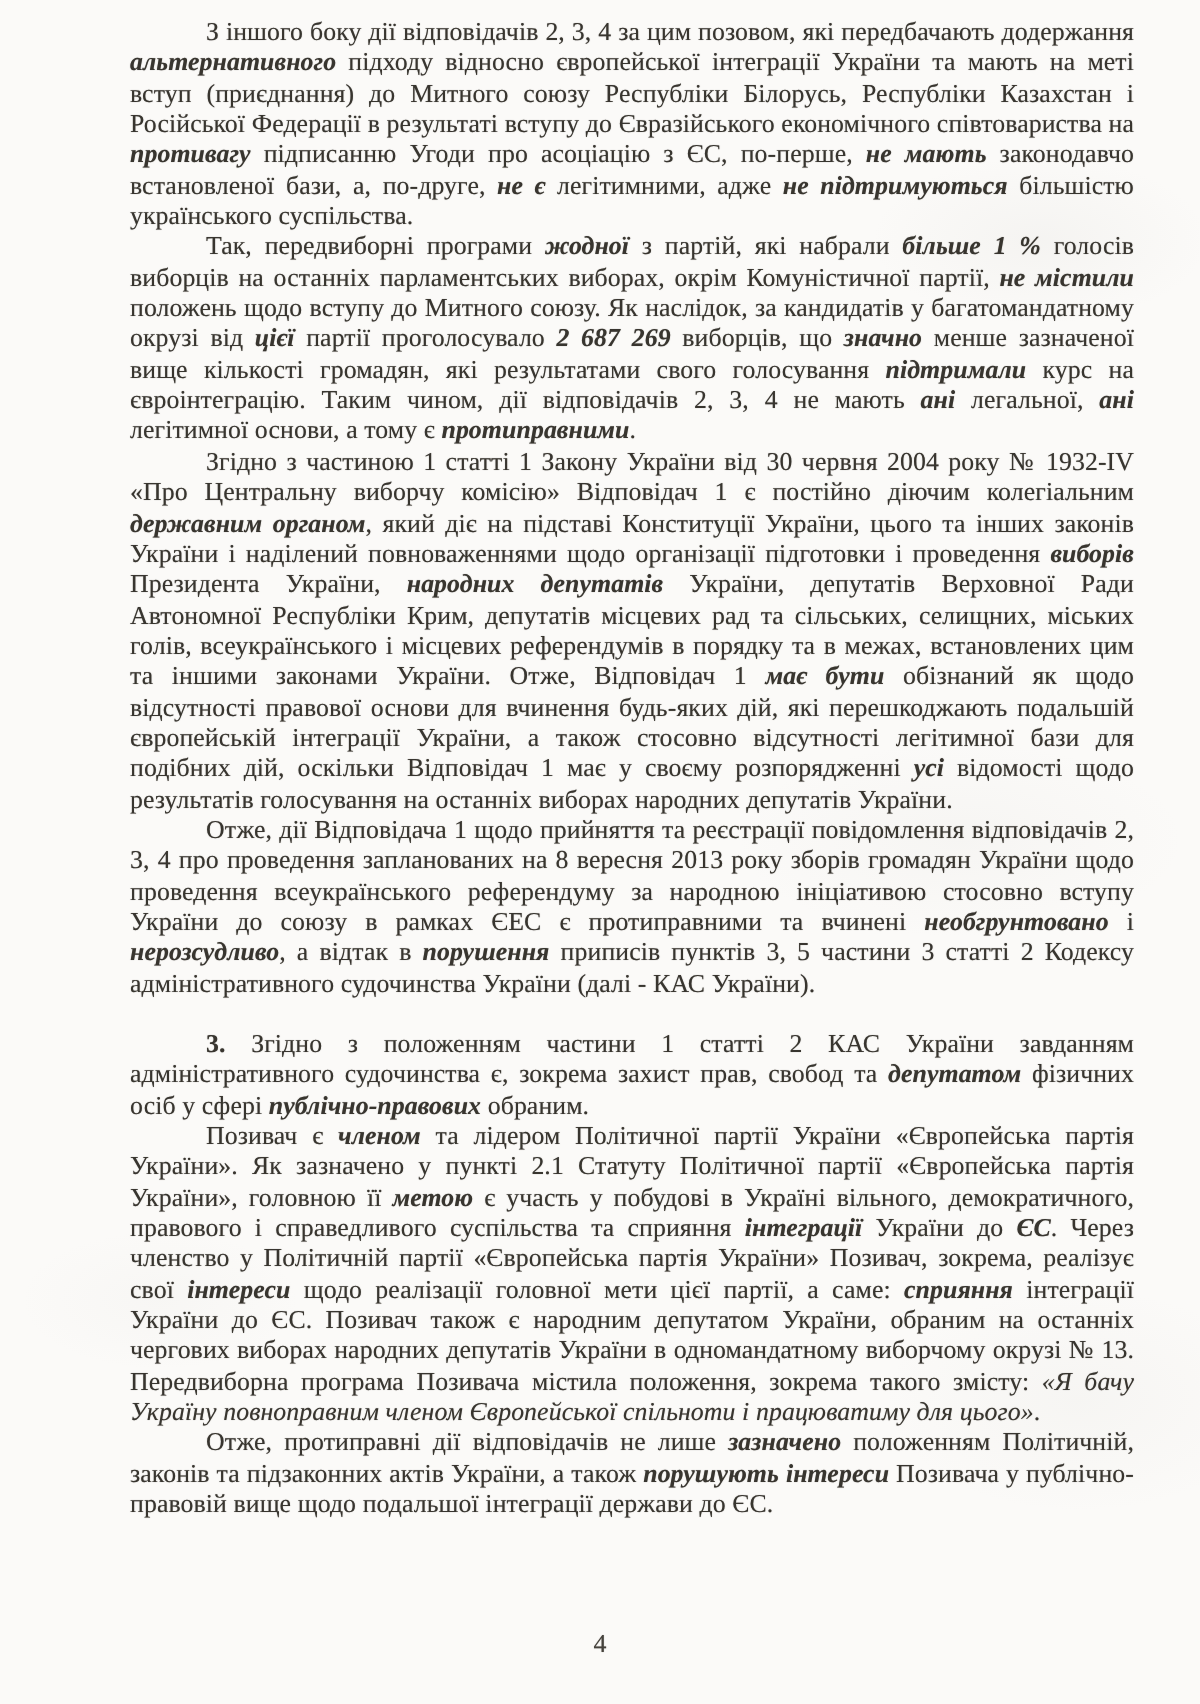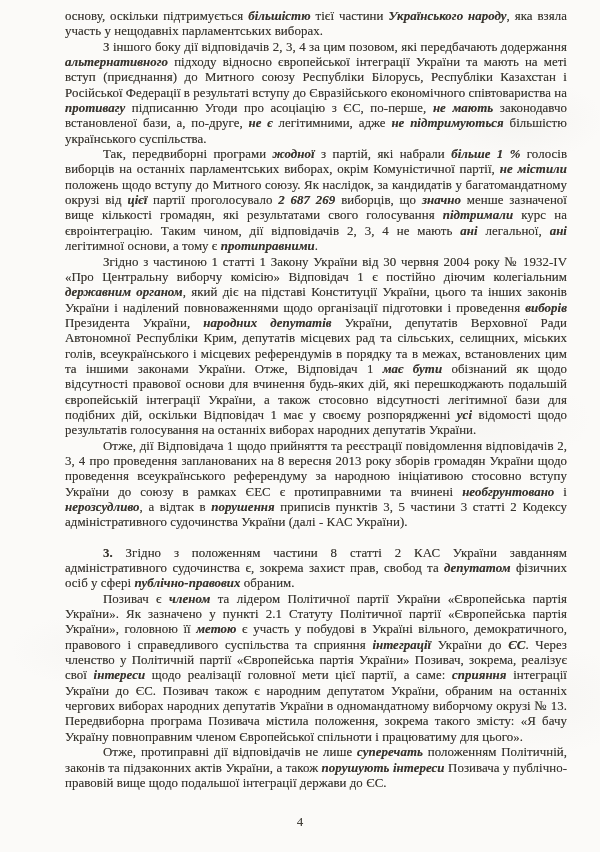--- a/index.html
+++ b/index.html
@@ -34,42 +34,41 @@
     text-shadow: 0 0 0.5px rgba(70,66,60,0.55);
   }
   .doc p {
     margin: 0;
     text-indent: 38px;
   }
   .doc p.no-indent { text-indent: 0; }
   .doc p.space-before { margin-top: 15px; }
   .seg-n { }
   .seg-b  { font-weight: 700; }
-  .seg-i  { }
+  .seg-i  { font-style: italic; }
   .seg-bi { font-weight: 700; font-style: italic; }
   .page-number {
     position: absolute;
     left: 0;
     top: 814px;
     width: 600px;
     text-align: center;
     font-size: 13px;
     line-height: 15px;
     color: #45423c;
     text-shadow: 0 0 0.5px rgba(70,66,60,0.5);
   }
 </style>
 </head>
 <body>
 
 <div class="page">
   <div class="doc" id="doc-body">
-      <p class="no-indent"><span class="seg-n">основу, оскільки підтримується </span><span class="seg-bi">більшістю</span><span class="seg-n"> тієї частини </span><span class="seg-bi">Українського народу</span><span class="seg-n">, яка взяла участь у нещодавніх парламентських виборах.</span></p>
       <p><span class="seg-n">З іншого боку дії відповідачів 2, 3, 4 за цим позовом, які передбачають додержання </span><span class="seg-bi">альтернативного</span><span class="seg-n"> підходу відносно європейської інтеграції України та мають на меті вступ (приєднання) до Митного союзу Республіки Білорусь, Республіки Казахстан і Російської Федерації в результаті вступу до Євразійського економічного співтовариства на </span><span class="seg-bi">противагу</span><span class="seg-n"> підписанню Угоди про асоціацію з ЄС, по-перше, </span><span class="seg-bi">не мають</span><span class="seg-n"> законодавчо встановленої бази, а, по-друге, </span><span class="seg-bi">не є</span><span class="seg-n"> легітимними, адже </span><span class="seg-bi">не підтримуються</span><span class="seg-n"> більшістю українського суспільства.</span></p>
       <p><span class="seg-n">Так, передвиборні програми </span><span class="seg-bi">жодної</span><span class="seg-n"> з партій, які набрали </span><span class="seg-bi">більше 1 %</span><span class="seg-n"> голосів виборців на останніх парламентських виборах, окрім Комуністичної партії, </span><span class="seg-bi">не містили</span><span class="seg-n"> положень щодо вступу до Митного союзу. Як наслідок, за кандидатів у багатомандатному окрузі від </span><span class="seg-bi">цієї</span><span class="seg-n"> партії проголосувало </span><span class="seg-bi">2 687 269</span><span class="seg-n"> виборців, що </span><span class="seg-bi">значно</span><span class="seg-n"> менше зазначеної вище кількості громадян, які результатами свого голосування </span><span class="seg-bi">підтримали</span><span class="seg-n"> курс на євроінтеграцію. Таким чином, дії відповідачів 2, 3, 4 не мають </span><span class="seg-bi">ані</span><span class="seg-n"> легальної, </span><span class="seg-bi">ані</span><span class="seg-n"> легітимної основи, а тому є </span><span class="seg-bi">протиправними</span><span class="seg-n">.</span></p>
       <p><span class="seg-n">Згідно з частиною 1 статті 1 Закону України від 30 червня 2004 року № 1932-IV «Про Центральну виборчу комісію» Відповідач 1 є постійно діючим колегіальним </span><span class="seg-bi">державним органом</span><span class="seg-n">, який діє на підставі Конституції України, цього та інших законів України і наділений повноваженнями щодо організації підготовки і проведення </span><span class="seg-bi">виборів</span><span class="seg-n"> Президента України, </span><span class="seg-bi">народних депутатів</span><span class="seg-n"> України, депутатів Верховної Ради Автономної Республіки Крим, депутатів місцевих рад та сільських, селищних, міських голів, всеукраїнського і місцевих референдумів в порядку та в межах, встановлених цим та іншими законами України. Отже, Відповідач 1 </span><span class="seg-bi">має бути</span><span class="seg-n"> обізнаний як щодо відсутності правової основи для вчинення будь-яких дій, які перешкоджають подальшій європейській інтеграції України, а також стосовно відсутності легітимної бази для подібних дій, оскільки Відповідач 1 має у своєму розпорядженні </span><span class="seg-bi">усі</span><span class="seg-n"> відомості щодо результатів голосування на останніх виборах народних депутатів України.</span></p>
       <p><span class="seg-n">Отже, дії Відповідача 1 щодо прийняття та реєстрації повідомлення відповідачів 2, 3, 4 про проведення запланованих на 8 вересня 2013 року зборів громадян України щодо проведення всеукраїнського референдуму за народною ініціативою стосовно вступу України до союзу в рамках ЄЕС є протиправними та вчинені </span><span class="seg-bi">необгрунтовано</span><span class="seg-n"> і </span><span class="seg-bi">нерозсудливо</span><span class="seg-n">, а відтак в </span><span class="seg-bi">порушення</span><span class="seg-n"> приписів пунктів 3, 5 частини 3 статті 2 Кодексу адміністративного судочинства України (далі - КАС України).</span></p>
-      <p class="space-before"><span class="seg-b">3.</span><span class="seg-n"> Згідно з положенням частини 8 статті 2 КАС України завданням адміністративного судочинства є, зокрема захист прав, свобод та </span><span class="seg-bi">депутатом</span><span class="seg-n"> фізичних осіб у сфері </span><span class="seg-bi">публічно-правових</span><span class="seg-n"> обраним.</span></p>
+      <p class="space-before"><span class="seg-b">3.</span><span class="seg-n"> Згідно з положенням частини 1 статті 2 КАС України завданням адміністративного судочинства є, зокрема захист прав, свобод та </span><span class="seg-bi">депутатом</span><span class="seg-n"> фізичних осіб у сфері </span><span class="seg-bi">публічно-правових</span><span class="seg-n"> обраним.</span></p>
       <p><span class="seg-n">Позивач є </span><span class="seg-bi">членом</span><span class="seg-n"> та лідером Політичної партії України «Європейська партія України». Як зазначено у пункті 2.1 Статуту Політичної партії «Європейська партія України», головною її </span><span class="seg-bi">метою</span><span class="seg-n"> є участь у побудові в Україні вільного, демократичного, правового і справедливого суспільства та сприяння </span><span class="seg-bi">інтеграції</span><span class="seg-n"> України до </span><span class="seg-bi">ЄС</span><span class="seg-n">. Через членство у Політичній партії «Європейська партія України» Позивач, зокрема, реалізує свої </span><span class="seg-bi">інтереси</span><span class="seg-n"> щодо реалізації головної мети цієї партії, а саме: </span><span class="seg-bi">сприяння</span><span class="seg-n"> інтеграції України до ЄС. Позивач також є народним депутатом України, обраним на останніх чергових виборах народних депутатів України в одномандатному виборчому окрузі № 13. Передвиборна програма Позивача містила положення, зокрема такого змісту: </span><span class="seg-i">«Я бачу Україну повноправним членом Європейської спільноти і працюватиму для цього»</span><span class="seg-n">.</span></p>
-      <p><span class="seg-n">Отже, протиправні дії відповідачів не лише </span><span class="seg-bi">суперечать</span><span class="seg-n"> положенням Політичній, законів та підзаконних актів України, а також </span><span class="seg-bi">порушують інтереси</span><span class="seg-n"> Позивача у публічно-правовій вище щодо подальшої інтеграції держави до ЄС.</span></p>
+      <p><span class="seg-n">Отже, протиправні дії відповідачів не лише </span><span class="seg-bi">зазначено</span><span class="seg-n"> положенням Політичній, законів та підзаконних актів України, а також </span><span class="seg-bi">порушують інтереси</span><span class="seg-n"> Позивача у публічно-правовій вище щодо подальшої інтеграції держави до ЄС.</span></p>
     </div>
   <div class="page-number">4</div>
 </div>
 
 </body></html>

